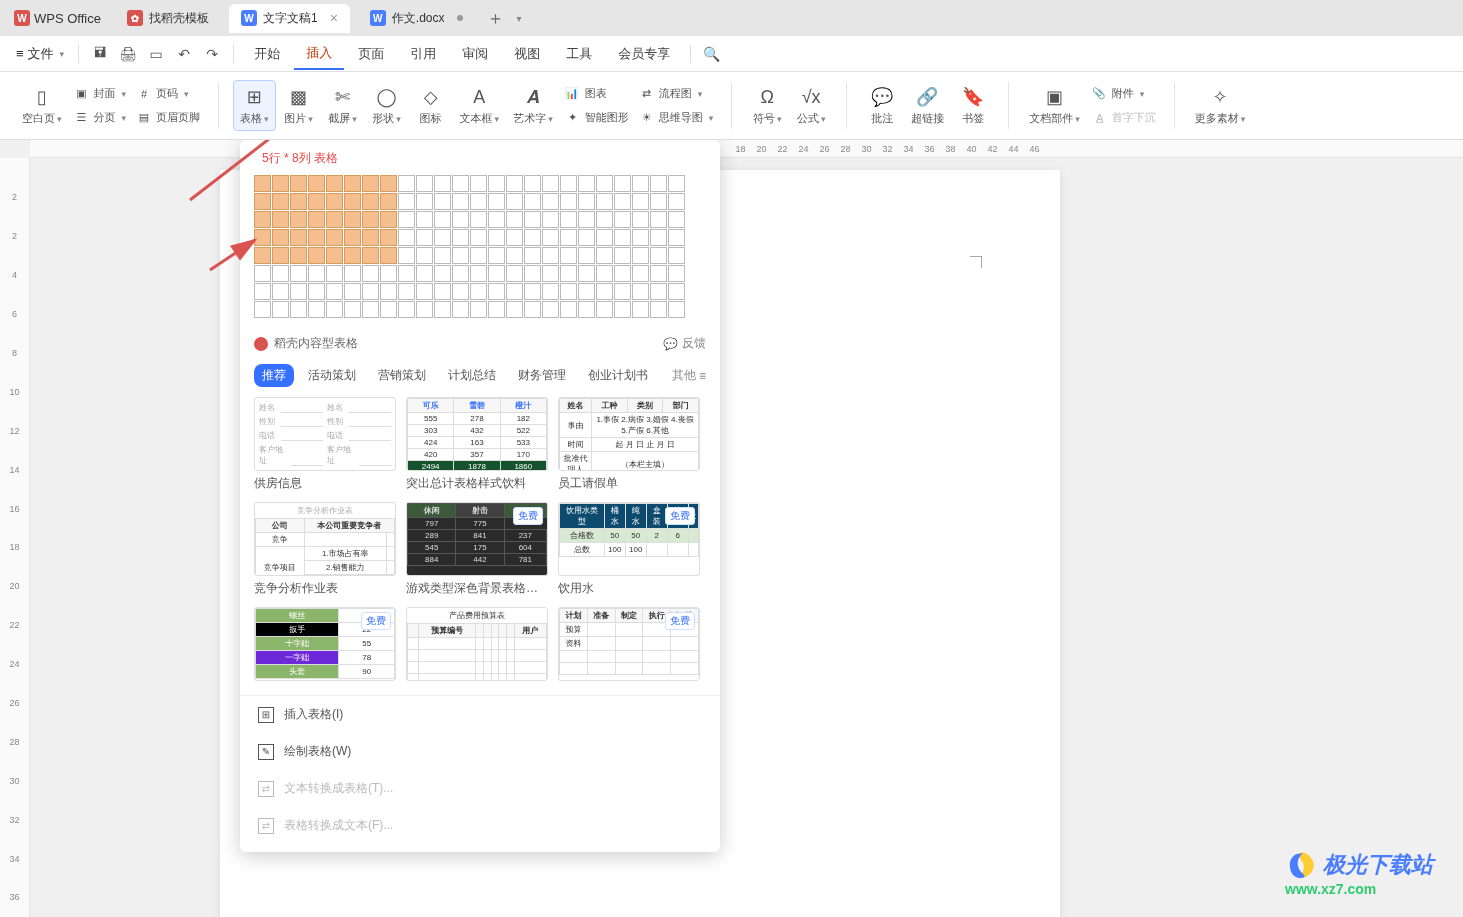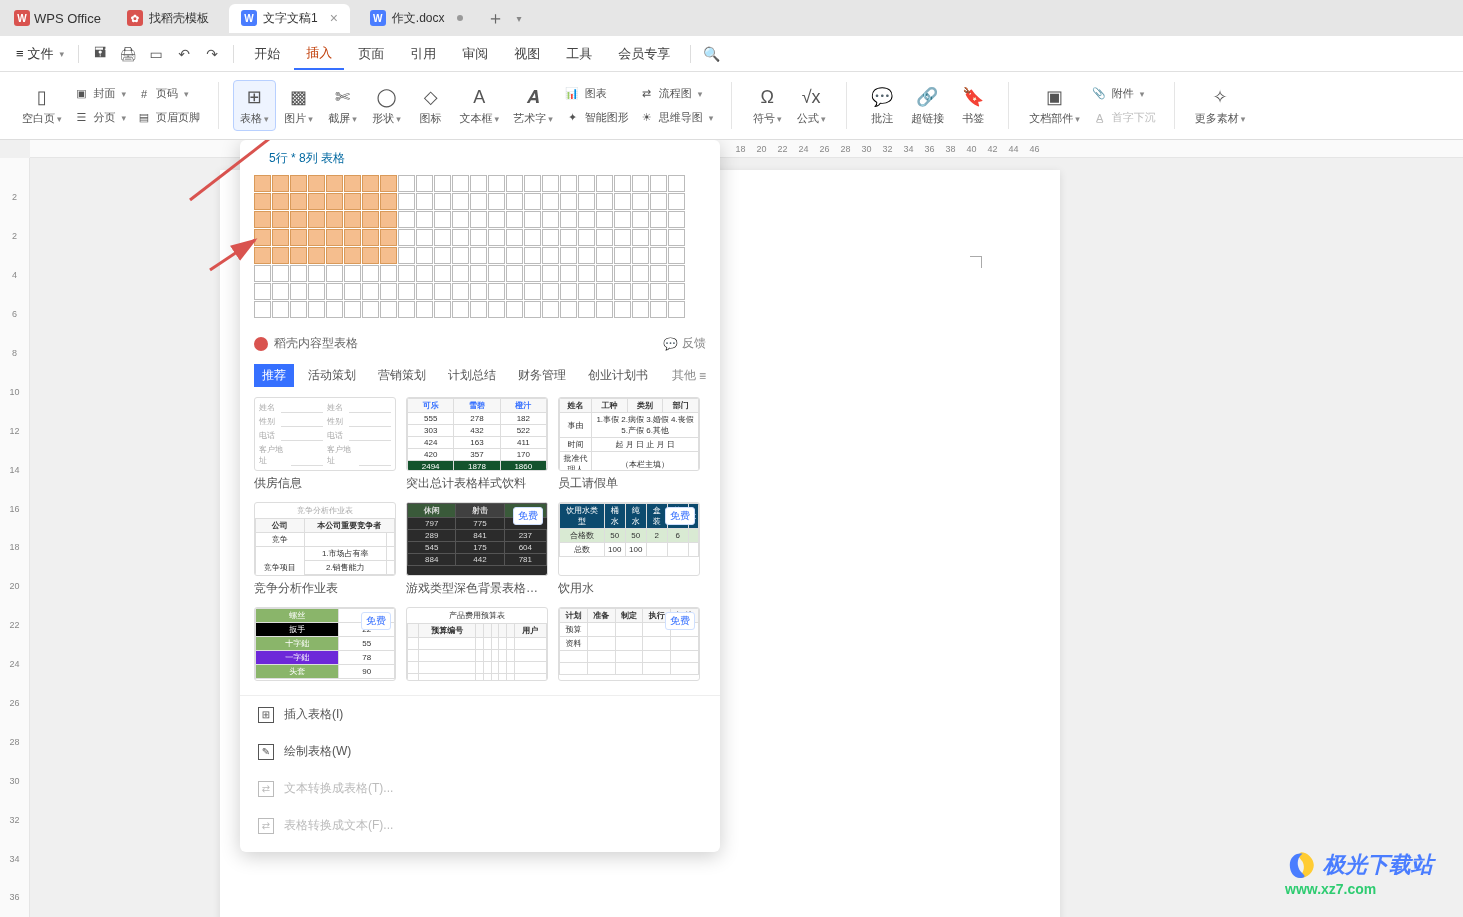--- a/index.html
+++ b/index.html
@@ -44,31 +44,31 @@
   .hruler { position: absolute; top: 0; left: 30px; right: 0; height: 18px; background: #fafafa; display: flex; align-items: center; font-size: 9px; color: #888; border-bottom: 1px solid #e5e5e5; }
   .hruler .tick { width: 21px; text-align: center; }
   .vruler { position: absolute; top: 18px; left: 0; width: 30px; bottom: 0; background: #fafafa; display: flex; flex-direction: column; align-items: center; font-size: 9px; color: #888; border-right: 1px solid #e5e5e5; padding-top: 20px; }
   .vruler .tick { height: 40px; display: flex; align-items: center; }
   .page { position: absolute; top: 30px; left: 220px; width: 840px; height: 800px; background: #fff; box-shadow: 0 2px 8px rgba(0,0,0,0.1); }
   .page-corner { position: absolute; width: 12px; height: 12px; border: 1px solid #aaa; }
   .page-corner.tr { top: 86px; right: 78px; border-left: none; border-bottom: none; }
 
   
   .popup { position: absolute; top: 0; left: 240px; width: 480px; background: #fff; box-shadow: 0 4px 20px rgba(0,0,0,0.2); border-radius: 6px; z-index: 100; padding-bottom: 8px; }
-  .popup-header { padding: 10px 29px 4px; font-size: 12px; color: #0369a1; }
+  .popup-header { padding: 10px 22px 4px; font-size: 12px; color: #ef4444; }
   .grid-picker { padding: 4px 14px 10px; }
   .grid-row { display: flex; gap: 1px; margin-bottom: 1px; }
   .grid-cell { width: 17px; height: 17px; background: #fff; border: 1px solid #bbb; }
   .grid-cell.sel { background: #f5be8e; border-color: #d99a5a; }
   .popup-section { display: flex; align-items: center; justify-content: space-between; padding: 6px 14px; }
   .section-left { display: flex; align-items: center; gap: 6px; font-size: 12px; color: #666; }
   .section-left .dot { width: 14px; height: 14px; background: #d9534f; border-radius: 50%; }
   .feedback { display: flex; align-items: center; gap: 4px; color: #888; font-size: 12px; }
   .category-tabs { display: flex; align-items: center; gap: 6px; padding: 6px 14px; font-size: 12px; }
-  .cat-tab { padding: 3px 8px; color: #555; border-radius: 0; }
+  .cat-tab { padding: 3px 8px; color: #555; border-radius: 8px; }
   .cat-tab.active { background: #3670ff; color: #fff; }
   .cat-more { margin-left: auto; color: #888; display: flex; align-items: center; gap: 3px; }
 
   .template-grid { display: flex; flex-wrap: wrap; gap: 10px; padding: 4px 14px; }
   .tpl-card { width: 142px; }
   .tpl-thumb { width: 142px; height: 74px; border: 1px solid #ddd; border-radius: 3px; position: relative; overflow: hidden; font-size: 8px; background: #fff; }
   .tpl-title { font-size: 12px; color: #555; margin-top: 4px; white-space: nowrap; overflow: hidden; text-overflow: ellipsis; }
   .free-badge { position: absolute; top: 4px; right: 4px; background: #fff; color: #3670ff; font-size: 10px; padding: 1px 4px; border-radius: 3px; border: 1px solid #cfe0ff; }
 
   .popup-footer { border-top: 1px solid #eee; margin-top: 6px; }
@@ -608,21 +608,21 @@
                   <td>182</td>
                 </tr>
                 <tr>
                   <td>303</td>
                   <td>432</td>
                   <td>522</td>
                 </tr>
                 <tr>
                   <td>424</td>
                   <td>163</td>
-                  <td>411</td>
+                  <td>533</td>
                 </tr>
                 <tr>
                   <td>420</td>
                   <td>357</td>
                   <td>170</td>
                 </tr>
                 <tr style="background:#14532d;color:#fff">
                   <td>2494</td>
                   <td>1878</td>
                   <td>1860</td>

